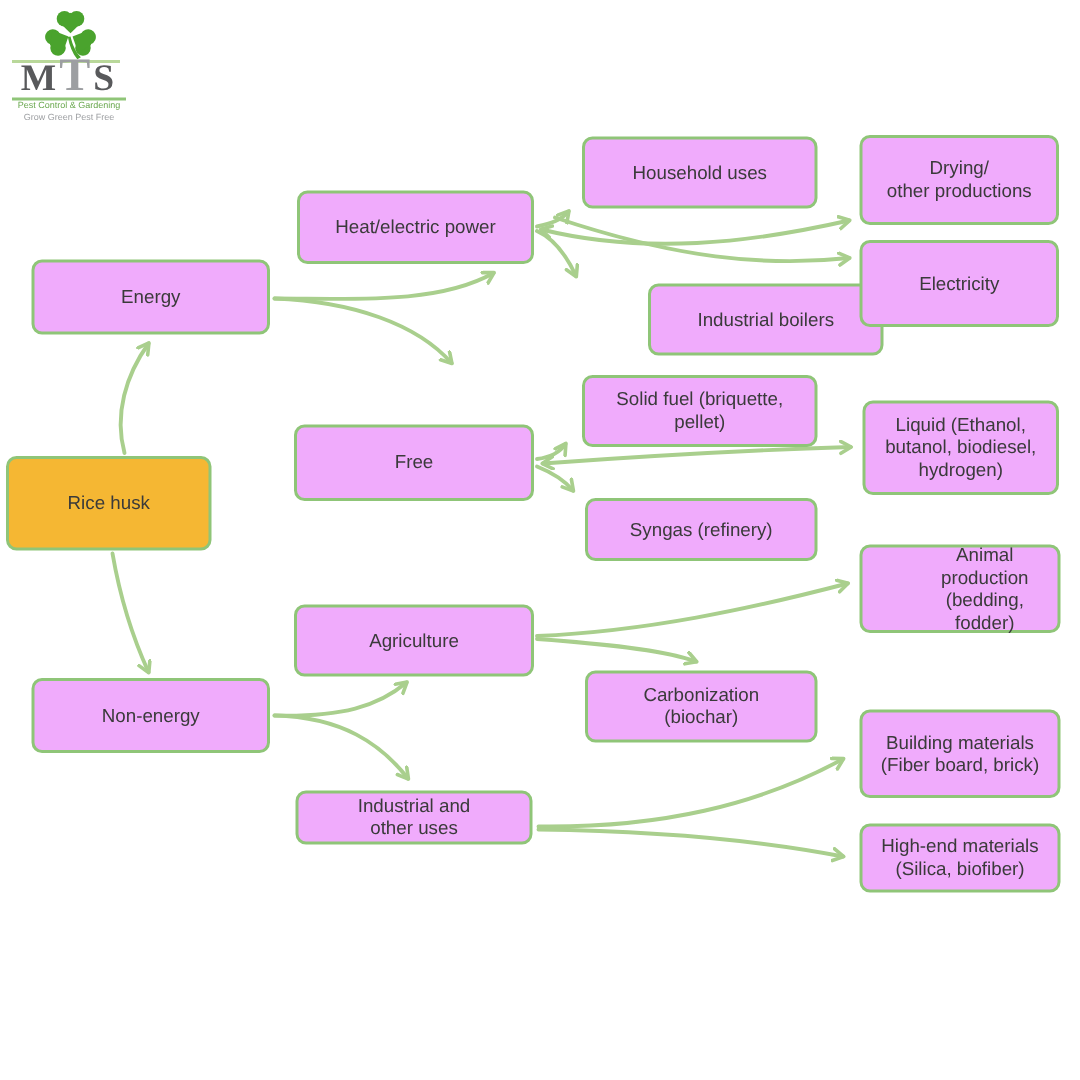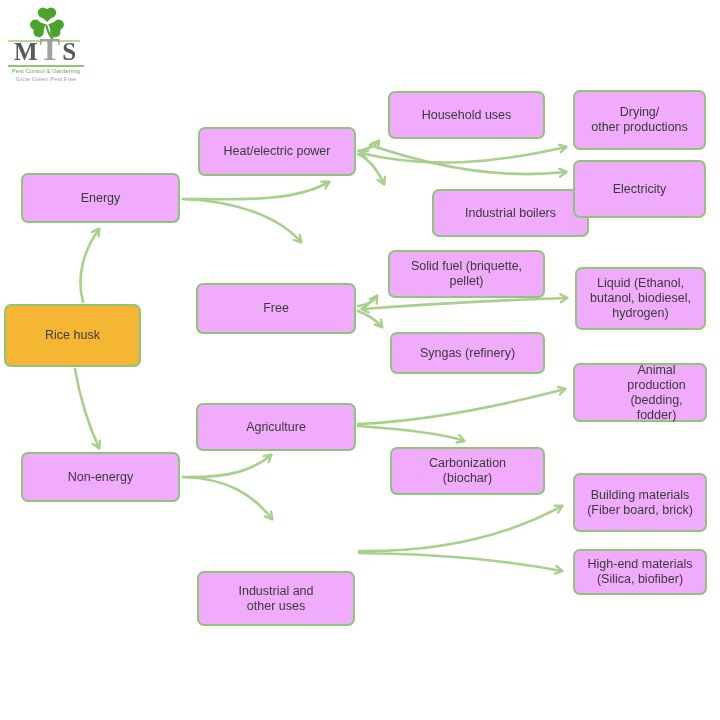--- a/index.html
+++ b/index.html
@@ -30,21 +30,21 @@
   }
   .root{background:#f5b733;}
   
   .n-energy{left:21px;top:173px;width:159px;height:50px;}
   .n-rice{left:4px;top:304px;width:137px;height:63px;}
   .n-nonenergy{left:21px;top:452px;width:159px;height:50px;}
   
   .n-heat{left:198px;top:127px;width:158px;height:49px;}
   .n-fuel{left:196px;top:283px;width:160px;height:51px;}
   .n-agri{left:196px;top:403px;width:160px;height:48px;}
-  .n-indother{left:197px;top:527px;width:158px;height:55px;margin-top:44px;}
+  .n-indother{left:197px;top:527px;width:158px;height:36px;}
   
   .n-household{left:388px;top:91px;width:157px;height:48px;}
   .n-boilers{left:388px;top:189px;width:157px;height:48px;margin-left:44px;}
   .n-solid{left:388px;top:250px;width:157px;height:48px;}
   .n-syngas{left:390px;top:332px;width:155px;height:42px;}
   .n-carbon{left:390px;top:447px;width:155px;height:48px;}
   
   .n-drying{left:573px;top:90px;width:133px;height:60px;}
   .n-electricity{left:573px;top:160px;width:133px;height:58px;}
   .n-liquid{left:575px;top:267px;width:131px;height:63px;}

